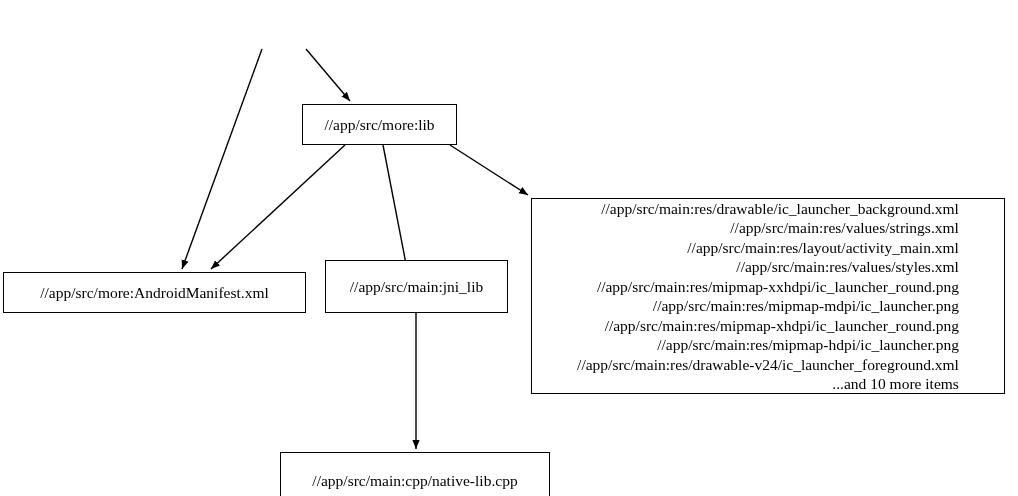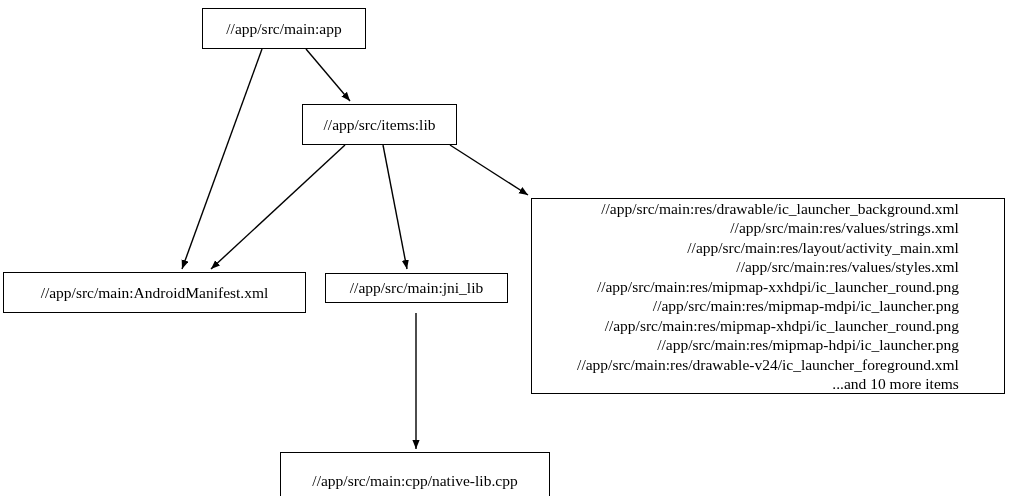--- a/index.html
+++ b/index.html
@@ -69,33 +69,30 @@
     <g id="edges-group" stroke="#000000" stroke-width="1.4" fill="none">
         <line x1="262" y1="49" x2="182" y2="269" stroke="#000000" marker-end="url(#arrowhead)"></line>
         <line x1="306" y1="49" x2="350" y2="101" stroke="#000000" marker-end="url(#arrowhead)"></line>
         <line x1="345" y1="145" x2="211" y2="269" stroke="#000000" marker-end="url(#arrowhead)"></line>
         <line x1="383" y1="145" x2="407" y2="269" stroke="#000000" marker-end="url(#arrowhead)"></line>
         <line x1="450" y1="145" x2="528" y2="195" stroke="#000000" marker-end="url(#arrowhead)"></line>
         <line x1="416" y1="313" x2="416" y2="449" stroke="#000000" marker-end="url(#arrowhead)"></line>
       </g>
   </svg>
 
-  <div class="node" style="left: 202px; top: 8px; width: 164px; height: 41px; border-color: rgb(0, 0, 0); background: rgb(255, 255, 255);">
-    <span class="node-label">//app/src/main:app</span>
-  </div>
 
   <div class="node" style="left: 302px; top: 104px; width: 155px; height: 41px; border-color: rgb(0, 0, 0); background: rgb(255, 255, 255);">
-    <span class="node-label">//app/src/items:lib</span>
+    <span class="node-label">//app/src/more:lib</span>
   </div>
 
   <div class="node" style="left: 3px; top: 272px; width: 303px; height: 41px; border-color: rgb(0, 0, 0); background: rgb(255, 255, 255);">
-    <span class="node-label">//app/src/main:AndroidManifest.xml</span>
+    <span class="node-label">//app/src/more:AndroidManifest.xml</span>
   </div>
 
-  <div class="node" style="left: 325px; top: 273px; width: 183px; height: 30px; border-color: rgb(0, 0, 0); background: rgb(255, 255, 255);">
+  <div class="node" style="left: 325px; top: 260px; width: 183px; height: 53px; border-color: rgb(0, 0, 0); background: rgb(255, 255, 255);">
     <span class="node-label">//app/src/main:jni_lib</span>
   </div>
 
   <div class="node" style="left: 531px; top: 198px; width: 474px; height: 196px; border-color: rgb(0, 0, 0); background: rgb(255, 255, 255);">
     <span class="node-label node-multiline">//app/src/main:res/drawable/ic_launcher_background.xml
 //app/src/main:res/values/strings.xml
 //app/src/main:res/layout/activity_main.xml
 //app/src/main:res/values/styles.xml
 //app/src/main:res/mipmap-xxhdpi/ic_launcher_round.png
 //app/src/main:res/mipmap-mdpi/ic_launcher.png

